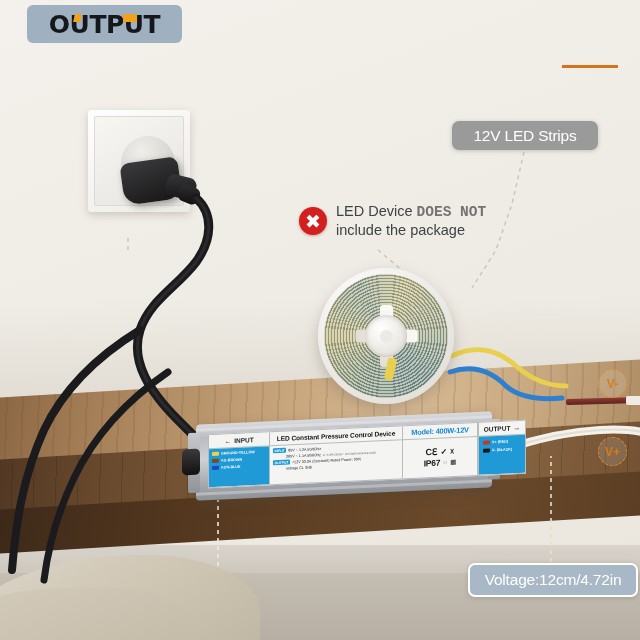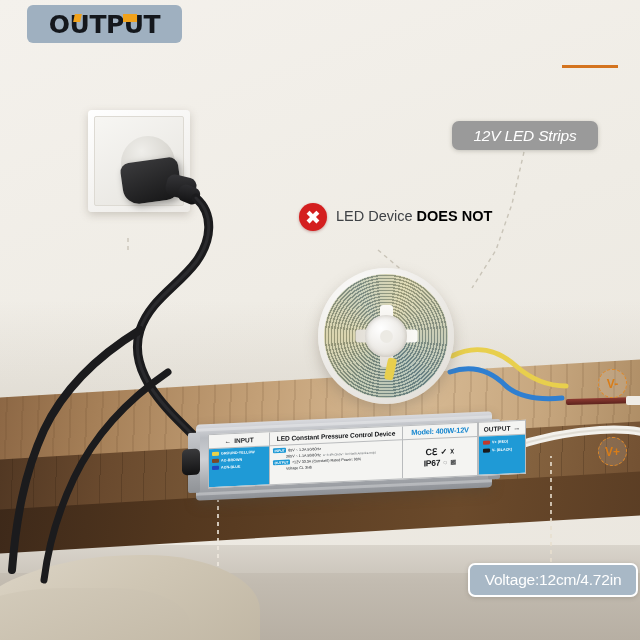--- a/index.html
+++ b/index.html
@@ -147,35 +147,35 @@
   .out-wrap{position:absolute;left:282px;top:10px;width:46px;height:52px;
     border:1px solid #b9bbbd;background:#f4f4f2;display:flex;flex-direction:column;overflow:hidden;}
   .out-hd{height:13px;display:flex;align-items:center;justify-content:center;gap:3px;
     font-size:6.5px;font-weight:700;color:#1d1f22;border-bottom:1px solid #b9bbbd;}
   .out-bd{flex:1;background:#1f9ad6;padding:4px 3px 0 4px;display:flex;flex-direction:column;gap:4px;}
 
   
   .badge{position:absolute;display:flex;align-items:center;justify-content:center;
     border-radius:7px;color:#ffffff;font-size:15.5px;letter-spacing:-.2px;
     font-family:"Liberation Sans", sans-serif;white-space:nowrap;}
-  .badge-gray{background:#9a9a9a;box-shadow:0 1px 4px rgba(90,85,75,.3);font-style:italic;}
+  .badge-gray{background:#9a9a9a;box-shadow:0 1px 4px rgba(90,85,75,.3);}
   .badge-blue{background:#a8b8c6;border:2px solid #ffffff;box-shadow:0 1px 4px rgba(90,85,75,.25);}
   .badge-strips{left:452px;top:121px;width:146px;height:29px;}
   .badge-len90{left:40px;top:255px;width:176px;height:30px;}
   .badge-driver{left:147px;top:567px;width:142px;height:29px;}
   .badge-len12{left:468px;top:563px;width:166px;height:30px;}
 
   
   .warn{position:absolute;left:299px;top:203px;display:flex;align-items:center;gap:9px;}
   .warn-circle{width:28px;height:28px;border-radius:50%;background:#d41f1f;
     display:flex;align-items:center;justify-content:center;flex:none;
     box-shadow:0 1px 3px rgba(120,20,20,.35);}
   .warn-x{color:#fff;font-size:19px;font-weight:700;line-height:1;font-family:"DejaVu Sans", sans-serif;}
   .warn-text{font-size:14.5px;color:#3f4246;line-height:1.24;}
-  .warn-text b{color:#000000;font-weight:700;}
+  .warn-text b{color:#737373;font-weight:700;font-family:Liberation Mono, monospace;}
 
   
   .vmark{position:absolute;width:27px;height:27px;border-radius:50%;
     border:1.6px dashed #e08a2a;color:#d97d18;font-size:12px;font-weight:700;
     display:flex;align-items:center;justify-content:center;background:rgba(255,255,255,.12);}
   .vminus{left:598px;top:369px;}
   .vplus{left:598px;top:437px;}
   .wire-red{position:absolute;left:566px;top:398px;width:74px;height:6px;
     background:linear-gradient(180deg,#8e3b32,#5d231d);border-radius:2px;transform:rotate(-1.5deg);}
   .wire-red-tip{position:absolute;left:626px;top:396px;width:16px;height:9px;background:#efece6;border-radius:2px;}
@@ -341,19 +341,20 @@
   </div>
 
   <div class="title-underline"></div>
 
   <div class="warn">
     <div class="warn-circle">
       <span class="warn-x">✖</span>
     </div>
     <div class="warn-text">
       <span>LED Device </span><b>DOES NOT</b><br>
+      <span>include the package</span>
     </div>
   </div>
 
   <div class="badge badge-gray badge-strips">12V LED Strips</div>
   <div class="badge badge-blue badge-len12">Voltage:12cm/4.72in</div>
 
 </div>
 
 </body></html>

